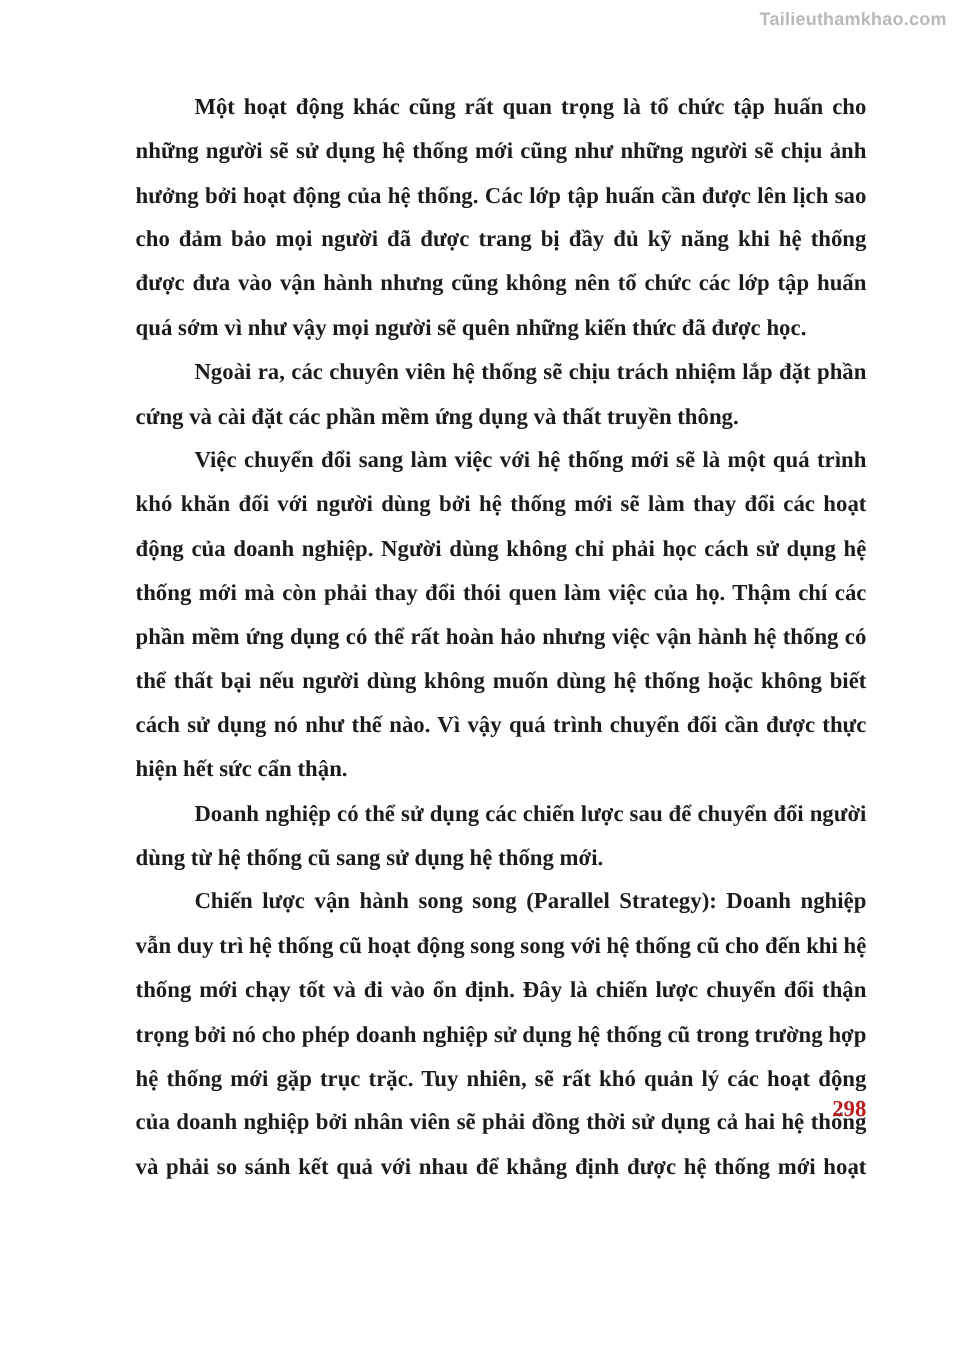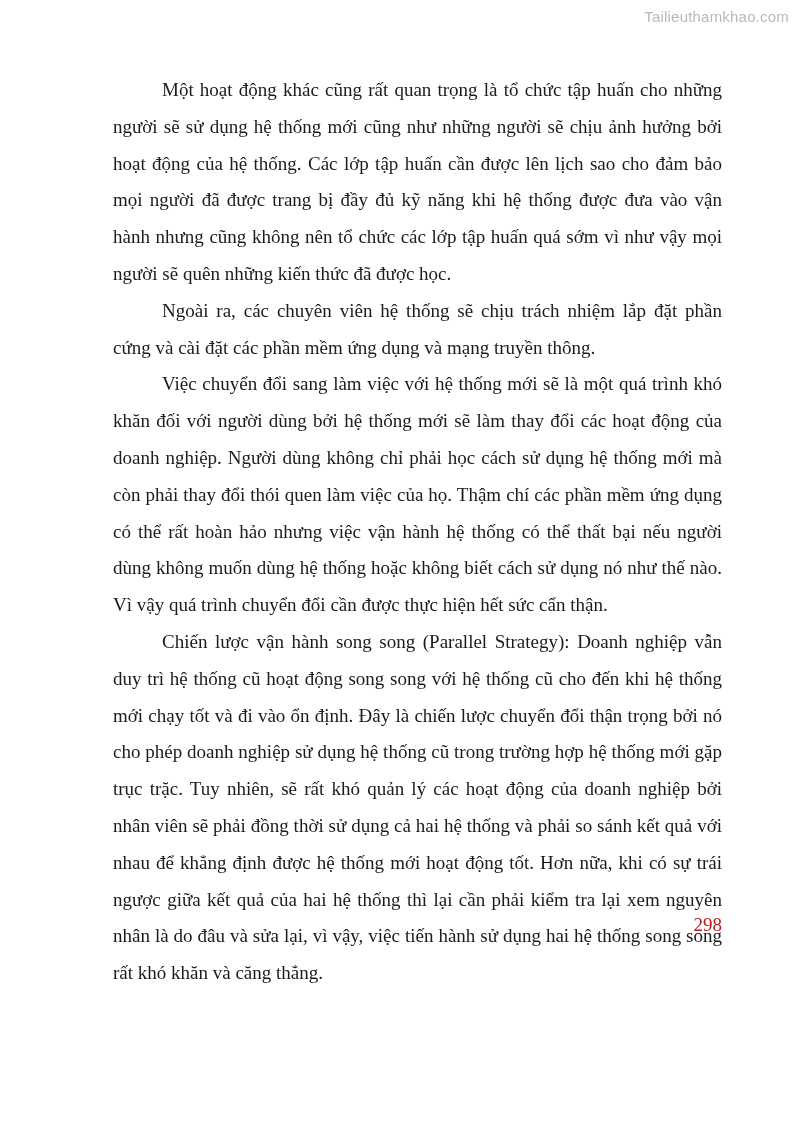--- a/index.html
+++ b/index.html
@@ -7,20 +7,21 @@
     padding: 0;
     background: #ffffff;
   }
   .page {
     position: relative;
     width: 794px;
     height: 984px;
     background: #ffffff;
     overflow: hidden;
     font-family: "Liberation Serif", serif;
+    font-weight: bold;
   }
   .watermark {
     position: absolute;
     top: 8px;
     right: 5px;
     font-family: "Liberation Sans", sans-serif;
     font-size: 15px;
     color: #b9b9b9;
     letter-spacing: 0.2px;
     text-shadow: 1px 1px 0 #ffffff;
@@ -51,20 +52,21 @@
 </style>
 </head>
 <body>
 
 <div class="page">
 
   <div class="watermark">Tailieuthamkhao.com</div>
 
   <div class="content">
     <p>Một hoạt động khác cũng rất quan trọng là tổ chức tập huấn cho những người sẽ sử dụng hệ thống mới cũng như những người sẽ chịu ảnh hưởng bởi hoạt động của hệ thống. Các lớp tập huấn cần được lên lịch sao cho đảm bảo mọi người đã được trang bị đầy đủ kỹ năng khi hệ thống được đưa vào vận hành nhưng cũng không nên tổ chức các lớp tập huấn quá sớm vì như vậy mọi người sẽ quên những kiến thức đã được học.</p>
-    <p>Ngoài ra, các chuyên viên hệ thống sẽ chịu trách nhiệm lắp đặt phần cứng và cài đặt các phần mềm ứng dụng và mạng truyền thông.</p>
+    <p>Ngoài ra, các chuyên viên hệ thống sẽ chịu trách nhiệm lắp đặt phần cứng và cài đặt các phần mềm ứng dụng và thất truyền thông.</p>
     <p>Việc chuyển đổi sang làm việc với hệ thống mới sẽ là một quá trình khó khăn đối với người dùng bởi hệ thống mới sẽ làm thay đổi các hoạt động của doanh nghiệp. Người dùng không chỉ phải học cách sử dụng hệ thống mới mà còn phải thay đổi thói quen làm việc của họ. Thậm chí các phần mềm ứng dụng có thể rất hoàn hảo nhưng việc vận hành hệ thống có thể thất bại nếu người dùng không muốn dùng hệ thống hoặc không biết cách sử dụng nó như thế nào. Vì vậy quá trình chuyển đổi cần được thực hiện hết sức cẩn thận.</p>
+    <p>Doanh nghiệp có thể sử dụng các chiến lược sau để chuyển đổi người dùng từ hệ thống cũ sang sử dụng hệ thống mới.</p>
     <p>Chiến lược vận hành song song (Parallel Strategy): Doanh nghiệp vẫn duy trì hệ thống cũ hoạt động song song với hệ thống cũ cho đến khi hệ thống mới chạy tốt và đi vào ổn định. Đây là chiến lược chuyển đổi thận trọng bởi nó cho phép doanh nghiệp sử dụng hệ thống cũ trong trường hợp hệ thống mới gặp trục trặc. Tuy nhiên, sẽ rất khó quản lý các hoạt động của doanh nghiệp bởi nhân viên sẽ phải đồng thời sử dụng cả hai hệ thống và phải so sánh kết quả với nhau để khẳng định được hệ thống mới hoạt động tốt. Hơn nữa, khi có sự trái ngược giữa kết quả của hai hệ thống thì lại cần phải kiểm tra lại xem nguyên nhân là do đâu và sửa lại, vì vậy, việc tiến hành sử dụng hai hệ thống song song rất khó khăn và căng thẳng.</p>
   </div>
 
   <div class="page-number">298</div>
 
 </div>
 
 </body></html>

